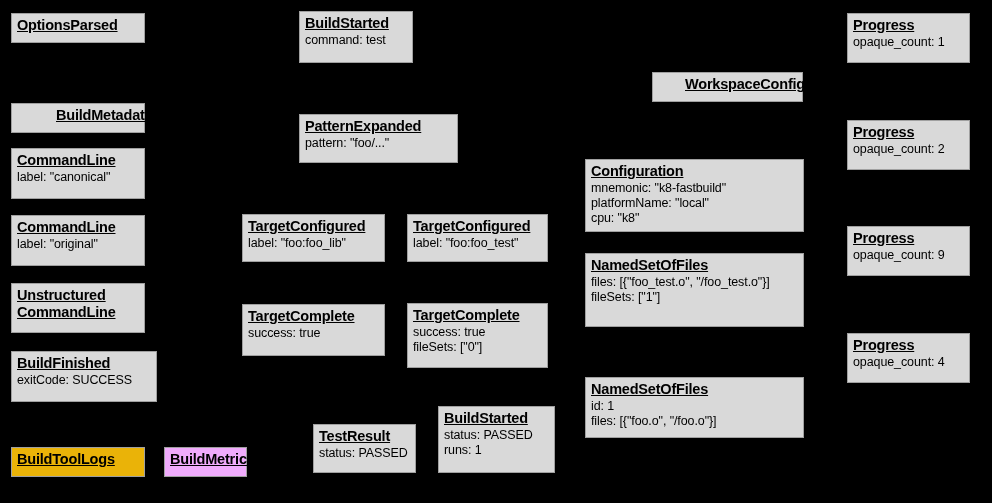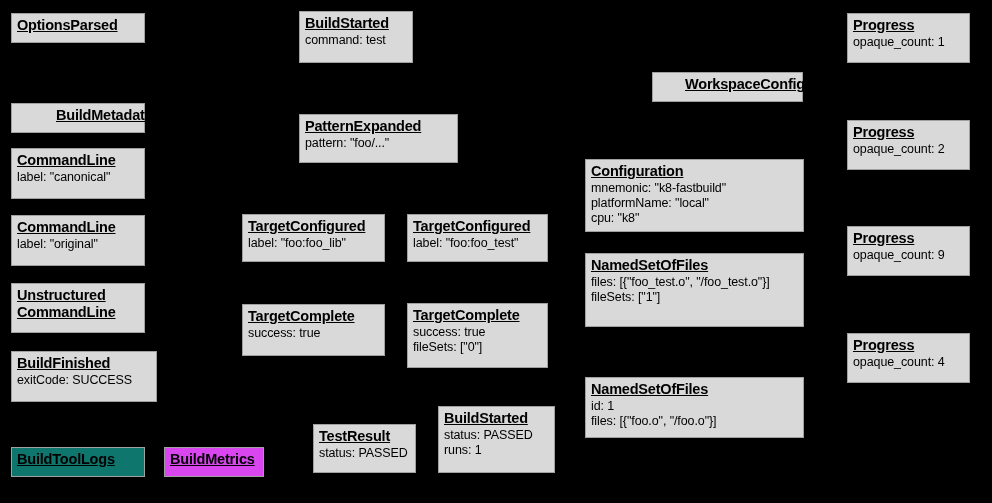--- a/index.html
+++ b/index.html
@@ -71,24 +71,24 @@
       <span class="node-title">CommandLine</span>
       <span class="node-field">label: "original"</span>
     </div>
     <div class="node" style="left: 11px; top: 283px; width: 134px; height: 50px; background: rgb(217, 217, 217); border-color: rgb(160, 160, 160); color: rgb(0, 0, 0);">
       <span class="node-title wrap">Unstructured CommandLine</span>
     </div>
     <div class="node" style="left: 11px; top: 351px; width: 146px; height: 51px; background: rgb(217, 217, 217); border-color: rgb(160, 160, 160); color: rgb(0, 0, 0);">
       <span class="node-title">BuildFinished</span>
       <span class="node-field">exitCode: SUCCESS</span>
     </div>
-    <div class="node" style="left: 11px; top: 447px; width: 134px; height: 30px; background: #0f766e; border-color: rgb(160, 160, 160); color: rgb(0, 0, 0);">
+    <div class="node" style="left: 11px; top: 447px; width: 134px; height: 30px; background: #eab308; border-color: rgb(160, 160, 160); color: rgb(0, 0, 0);">
       <span class="node-title">BuildToolLogs</span>
     </div>
-    <div class="node" style="left: 164px; top: 447px; width: 100px; height: 30px; background: #d946ef; border-color: rgb(160, 160, 160); color: rgb(0, 0, 0);">
+    <div class="node" style="left: 164px; top: 447px; width: 83px; height: 30px; background: #f0abfc; border-color: rgb(160, 160, 160); color: rgb(0, 0, 0);">
       <span class="node-title">BuildMetrics</span>
     </div>
     <div class="node" style="left: 299px; top: 11px; width: 114px; height: 52px; background: rgb(217, 217, 217); border-color: rgb(160, 160, 160); color: rgb(0, 0, 0);">
       <span class="node-title">BuildStarted</span>
       <span class="node-field">command: test</span>
     </div>
     <div class="node" style="left: 299px; top: 114px; width: 159px; height: 49px; background: rgb(217, 217, 217); border-color: rgb(160, 160, 160); color: rgb(0, 0, 0);">
       <span class="node-title">PatternExpanded</span>
       <span class="node-field">pattern: "foo/..."</span>
     </div>

